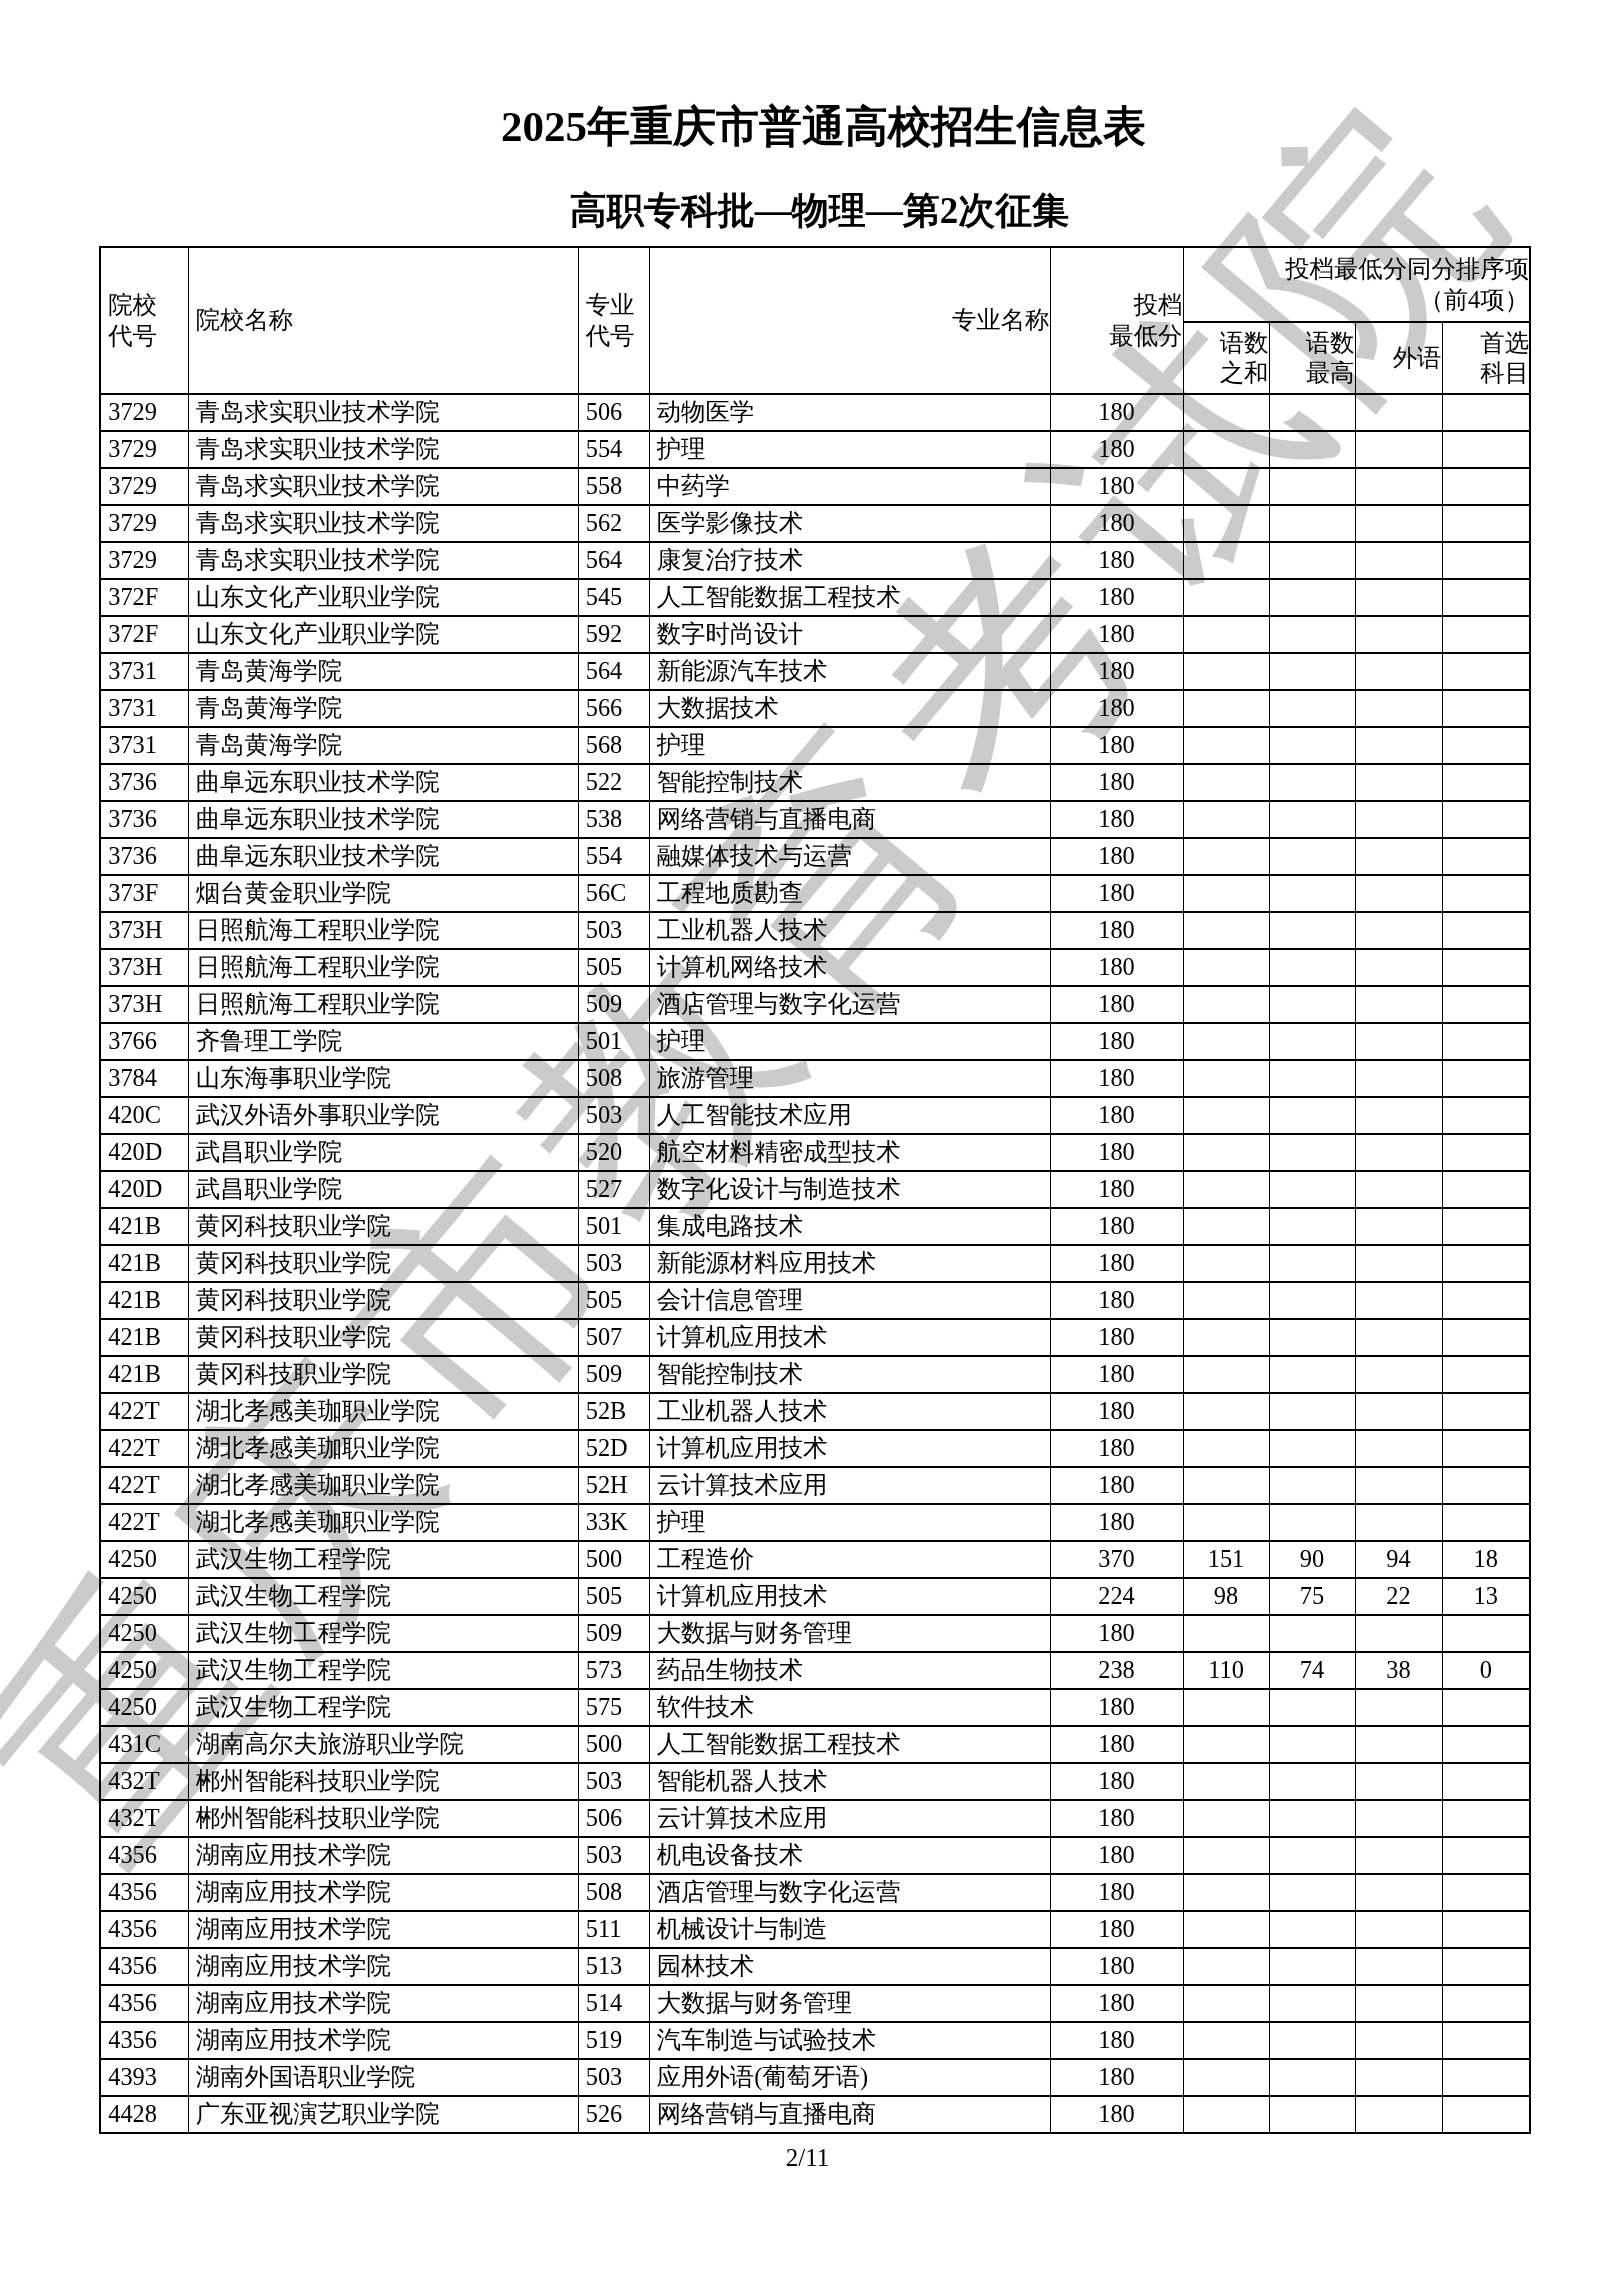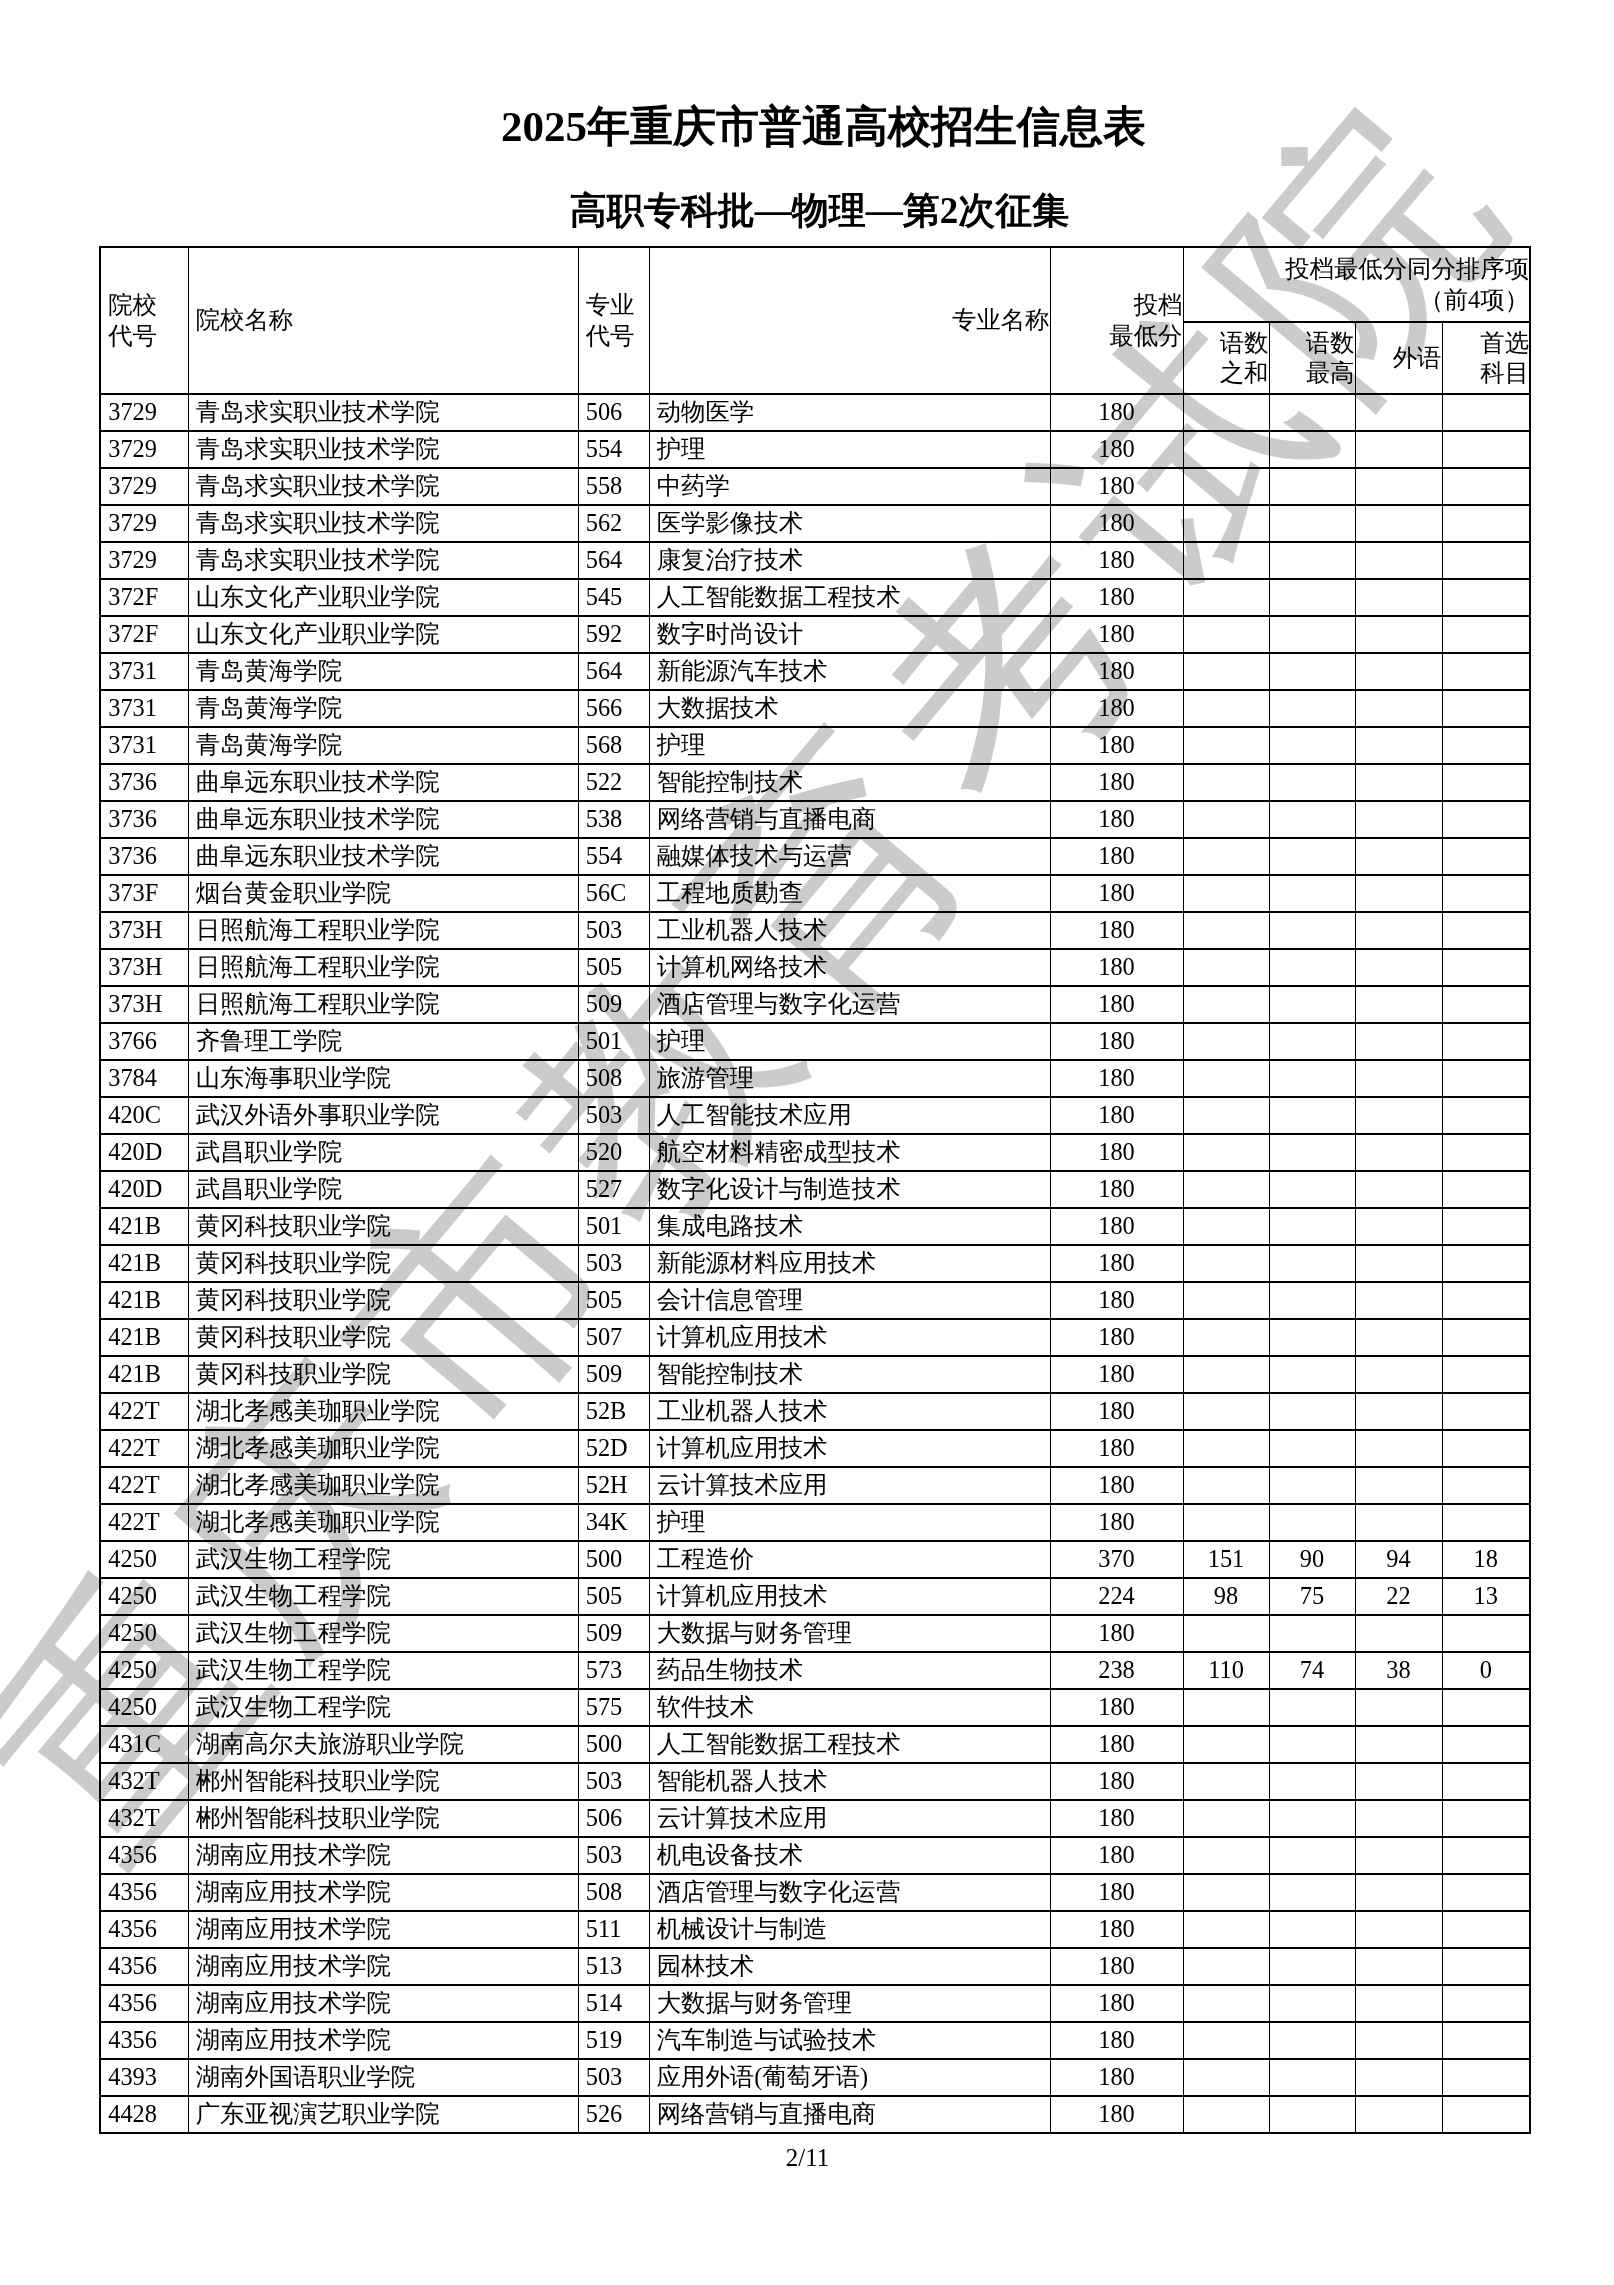--- a/index.html
+++ b/index.html
@@ -416,21 +416,21 @@
         <td class="al">云计算技术应用</td>
         <td class="ac">180</td>
         <td class="ac"></td>
         <td class="ac"></td>
         <td class="ac"></td>
         <td class="ac"></td>
       </tr>
       <tr>
         <td class="al">422T</td>
         <td class="al">湖北孝感美珈职业学院</td>
-        <td class="al">34K</td>
+        <td class="al">33K</td>
         <td class="al">护理</td>
         <td class="ac">180</td>
         <td class="ac"></td>
         <td class="ac"></td>
         <td class="ac"></td>
         <td class="ac"></td>
       </tr>
       <tr>
         <td class="al">4250</td>
         <td class="al">武汉生物工程学院</td>

